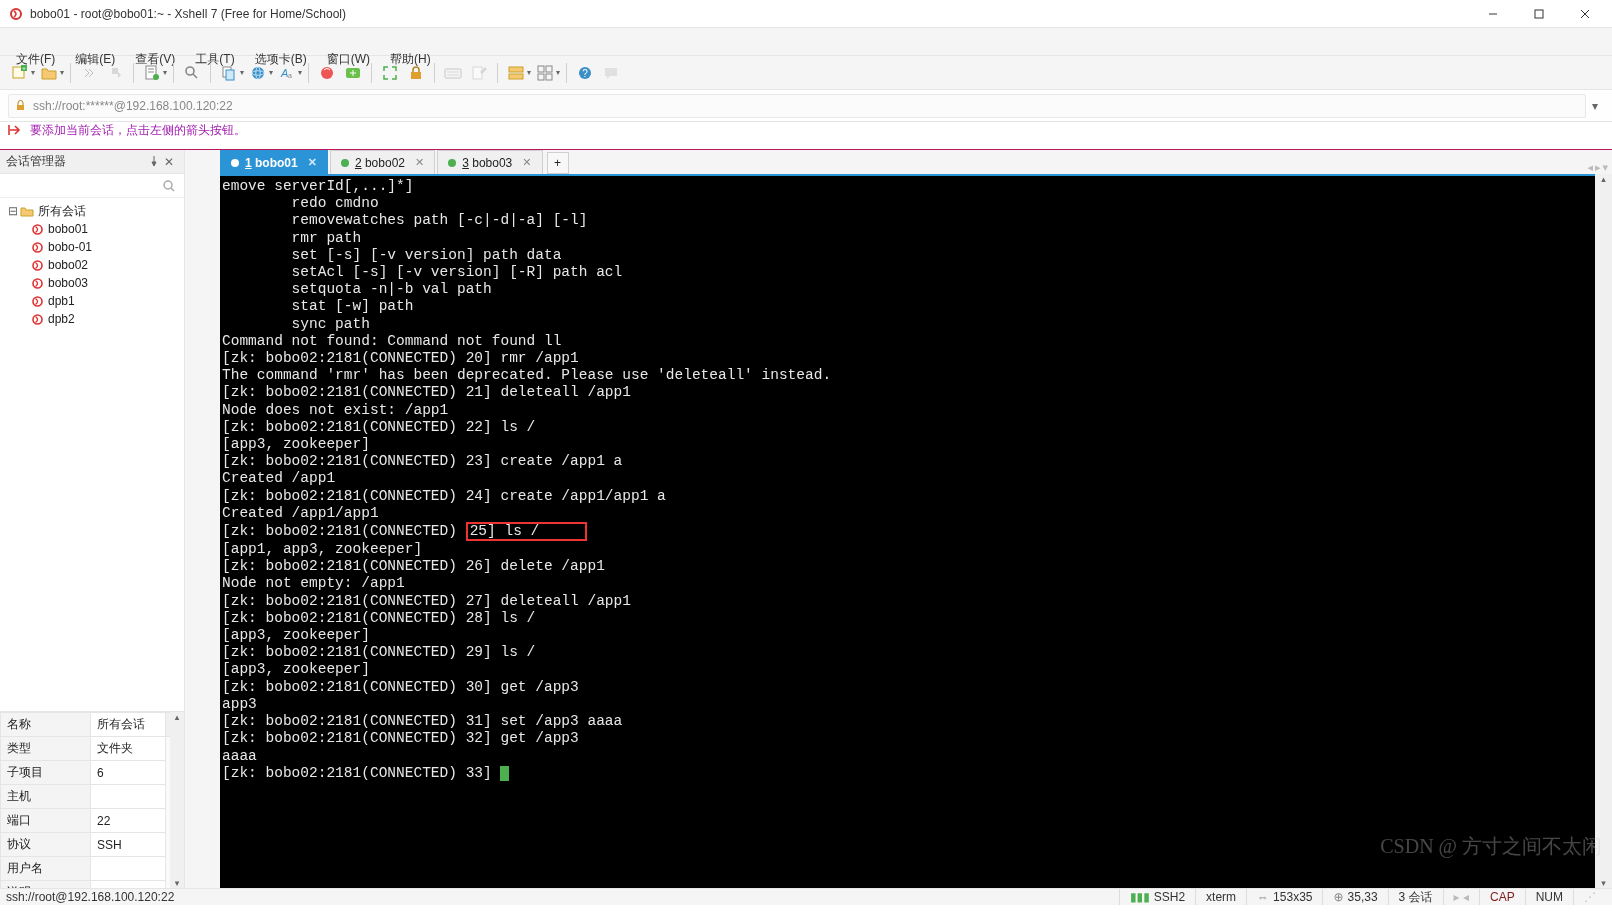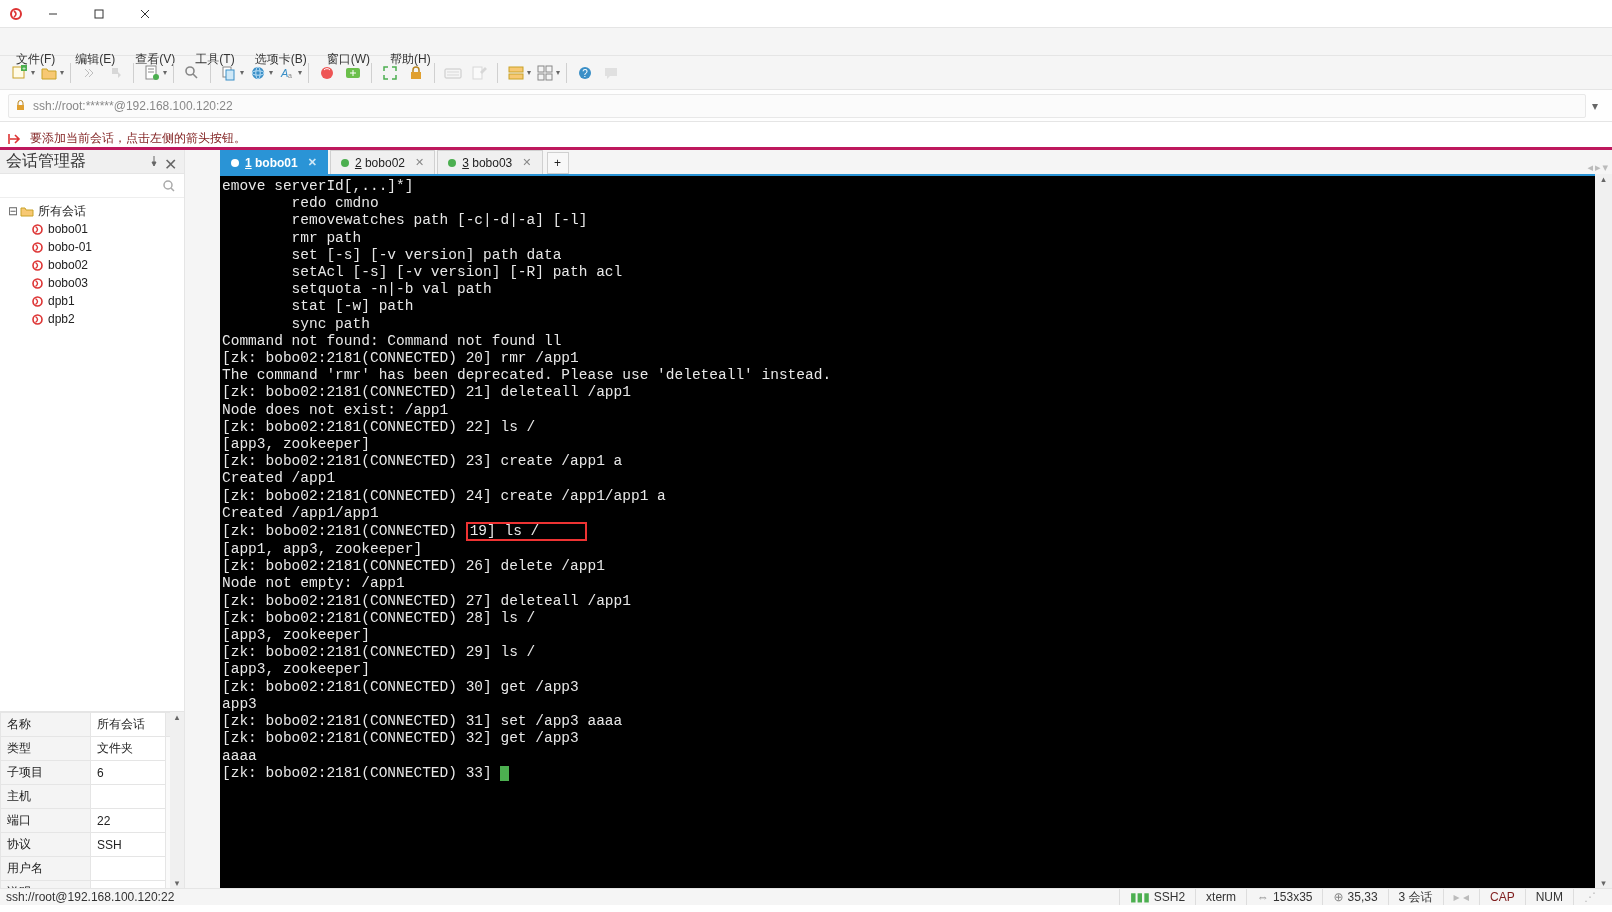--- a/index.html
+++ b/index.html
@@ -16,27 +16,27 @@
 .toolbar { height: 34px; background: #f5f5f5; display: flex; align-items: center; padding: 0 8px; border-bottom: 1px solid #e5e5e5; gap: 2px; }
 .tb-btn { width: 24px; height: 24px; display: inline-flex; align-items: center; justify-content: center; border-radius: 2px; }
 .tb-sep { width: 1px; height: 20px; background: #d0d0d0; margin: 0 4px; }
 .dd { font-size: 8px; color: #666; margin-left: -3px; }
 
 .addrbar { height: 32px; background: #fefefe; display: flex; align-items: center; padding: 0 8px; border-bottom: 1px solid #e5e5e5; }
 .addrbox { flex: 1; height: 24px; display: flex; align-items: center; padding: 0 6px; background: #fbfbfb; border: 1px solid #e8e8e8; border-radius: 2px; font-size: 12px; color: #888; }
 .addr-lock { width: 12px; height: 12px; margin-right: 6px; color: #e0a030; }
 .addr-dd { width: 18px; text-align: center; color: #666; }
 
-.hintbar { height: 28px; background: #fff; display: flex; align-items: flex-end; padding: 0 8px; border-bottom: 3px solid #be185d; color: #7f1d1d; font-size: 12px; }
+.hintbar { height: 28px; background: #fff; display: flex; align-items: flex-start; padding: 0 8px; border-bottom: 1px solid #be185d; color: #a21caf; font-size: 12px; }
 .hint-ico { width:16px; height:16px; margin-right:6px; color:#d33; display:inline-flex; }
 
 .body { display: flex; height: calc(912px - 28px - 28px - 34px - 32px - 28px - 24px); }
 
 .sidebar { width: 185px; display: flex; flex-direction: column; border-right: 1px solid #e5e5e5; background: #fafafa; }
-.side-head { height: 24px; background: #f0f0f0; border-bottom: 1px solid #e5e5e5; display: flex; align-items: center; padding: 0 6px; font-size: 16px; color: #333; }
+.side-head { height: 24px; background: #f0f0f0; border-bottom: 1px solid #e5e5e5; display: flex; align-items: center; padding: 0 6px; font-size: 12px; color: #333; }
 .side-head .sp { flex:1; }
 .pin { width:14px; height:14px; color:#666; margin-left:4px; }
 .side-search { height:24px; display:flex; align-items:center; justify-content:flex-end; padding:0 8px; border-bottom:1px solid #eee; background:#fff; }
 .tree { flex:1; overflow:auto; padding:4px 4px; background:#fff; font-size:12px; }
 .tree-row { display:flex; align-items:center; height:18px; padding-left:4px; white-space:nowrap; }
 .tree-row.child { padding-left:26px; }
 .tree-ico { width:14px; height:14px; margin-right:4px; display:inline-flex; align-items:center; justify-content:center; }
 .folder { color:#e0a030; }
 .sess { color:#d33; }
 .toggle { width:10px; text-align:center; color:#666; margin-right:2px; }
@@ -76,20 +76,21 @@
 </head>
 <body>
 
 <div class="titlebar">
   <span class="app-icon">
     <svg width="14" height="14" viewBox="0 0 14 14">
         <circle cx="7" cy="7" r="5" stroke="#d33" stroke-width="2" fill="none"></circle>
         <path d="M5 4 Q9 7 5 10" stroke="#d33" stroke-width="1.6" fill="none"></path>
       </svg>
   </span>
+  <span class="title-text">bobo01 - root@bobo01:~ - Xshell 7 (Free for Home/School)</span>
   <div class="win-btns">
     <div class="win-btn">
         <svg width="10" height="10">
           <line x1="1" y1="5" x2="9" y2="5" stroke="#333" stroke-width="1"></line>
         </svg>
       </div>
     <div class="win-btn">
         <svg width="10" height="10">
           <rect x="1" y="1" width="8" height="8" stroke="#333" fill="none"></rect>
         </svg>
@@ -448,40 +449,41 @@
 [zk: bobo02:2181(CONNECTED) 20] rmr /app1
 The command 'rmr' has been deprecated. Please use 'deleteall' instead.
 [zk: bobo02:2181(CONNECTED) 21] deleteall /app1
 Node does not exist: /app1
 [zk: bobo02:2181(CONNECTED) 22] ls /
 [app3, zookeeper]
 [zk: bobo02:2181(CONNECTED) 23] create /app1 a
 Created /app1
 [zk: bobo02:2181(CONNECTED) 24] create /app1/app1 a
 Created /app1/app1</span>
-<span id="term-hlpre">[zk: bobo02:2181(CONNECTED) </span><span class="term-highlight" id="term-hl">19] ls /     </span>
+<span id="term-hlpre">[zk: bobo02:2181(CONNECTED) </span><span class="term-highlight" id="term-hl">25] ls /     </span>
 <span id="term-post">[app1, app3, zookeeper]
 [zk: bobo02:2181(CONNECTED) 26] delete /app1
 Node not empty: /app1
 [zk: bobo02:2181(CONNECTED) 27] deleteall /app1
 [zk: bobo02:2181(CONNECTED) 28] ls /
 [app3, zookeeper]
 [zk: bobo02:2181(CONNECTED) 29] ls /
 [app3, zookeeper]
 [zk: bobo02:2181(CONNECTED) 30] get /app3
 app3
 [zk: bobo02:2181(CONNECTED) 31] set /app3 aaaa
 [zk: bobo02:2181(CONNECTED) 32] get /app3
 aaaa</span>
 <span id="term-prompt">[zk: bobo02:2181(CONNECTED) 33] </span><span class="cursor"></span></div>
     <div class="term-scroll">
         <span>▴</span>
         <div class="thumb"></div>
         <span>▾</span>
       </div>
+    <div class="watermark">CSDN @ 方寸之间不太闲</div>
   </div>
 </div>
 
 <div class="statusbar">
   <div class="status-left">ssh://root@192.168.100.120:22</div>
   <div class="status-cell">
       <span class="sgn">▮▮▮</span>
       <span>SSH2</span>
     </div>
   <div class="status-cell">xterm</div>

